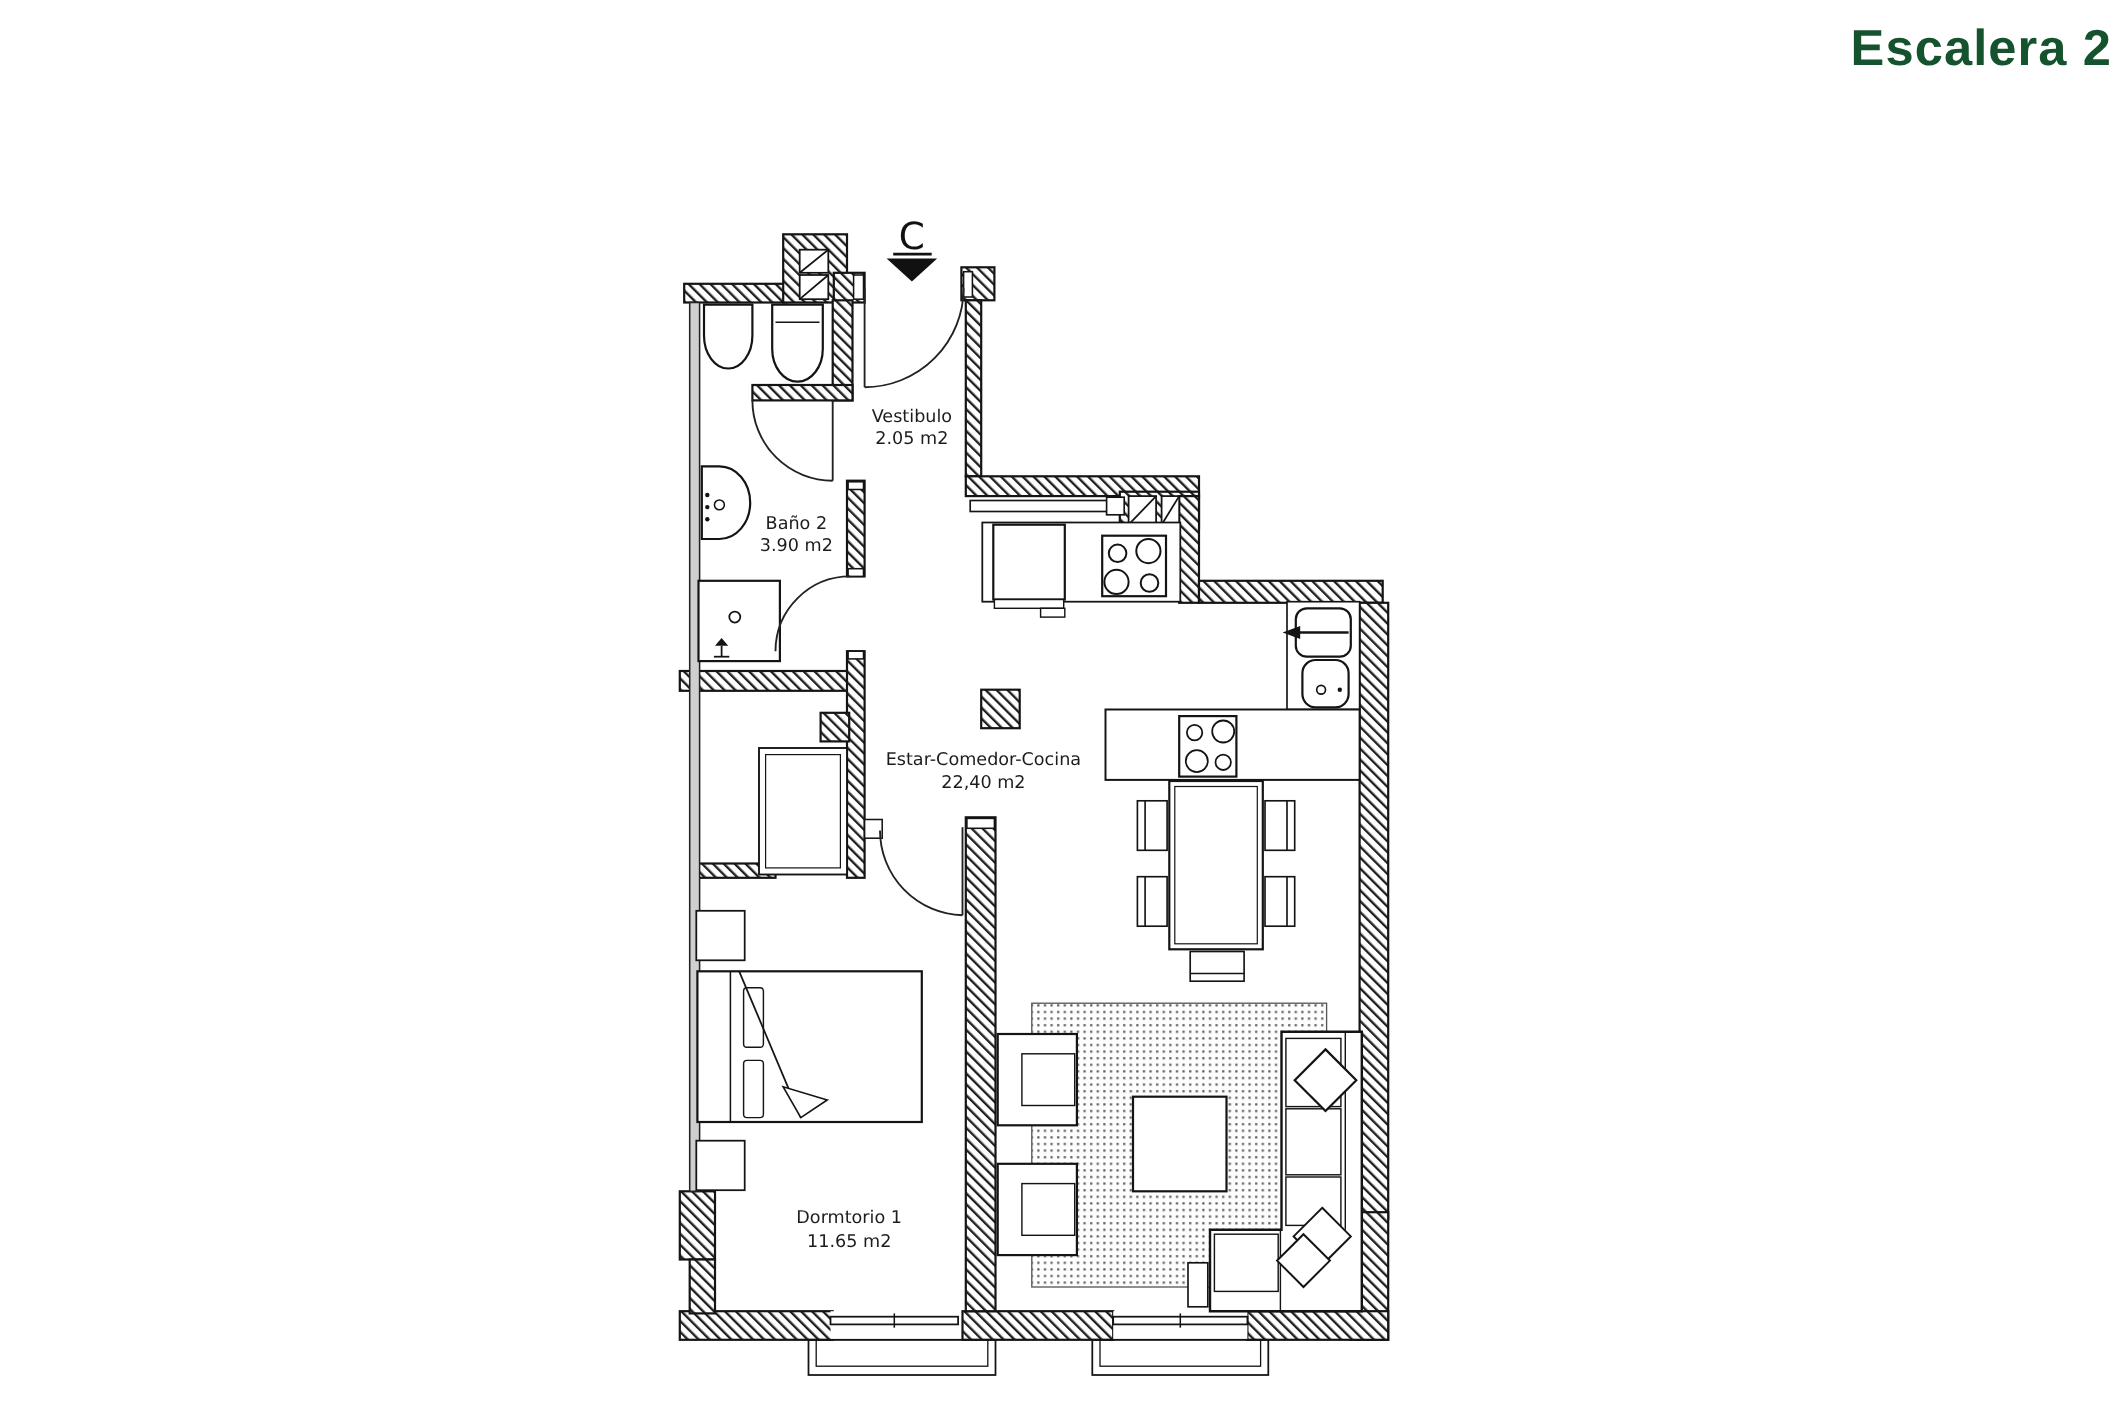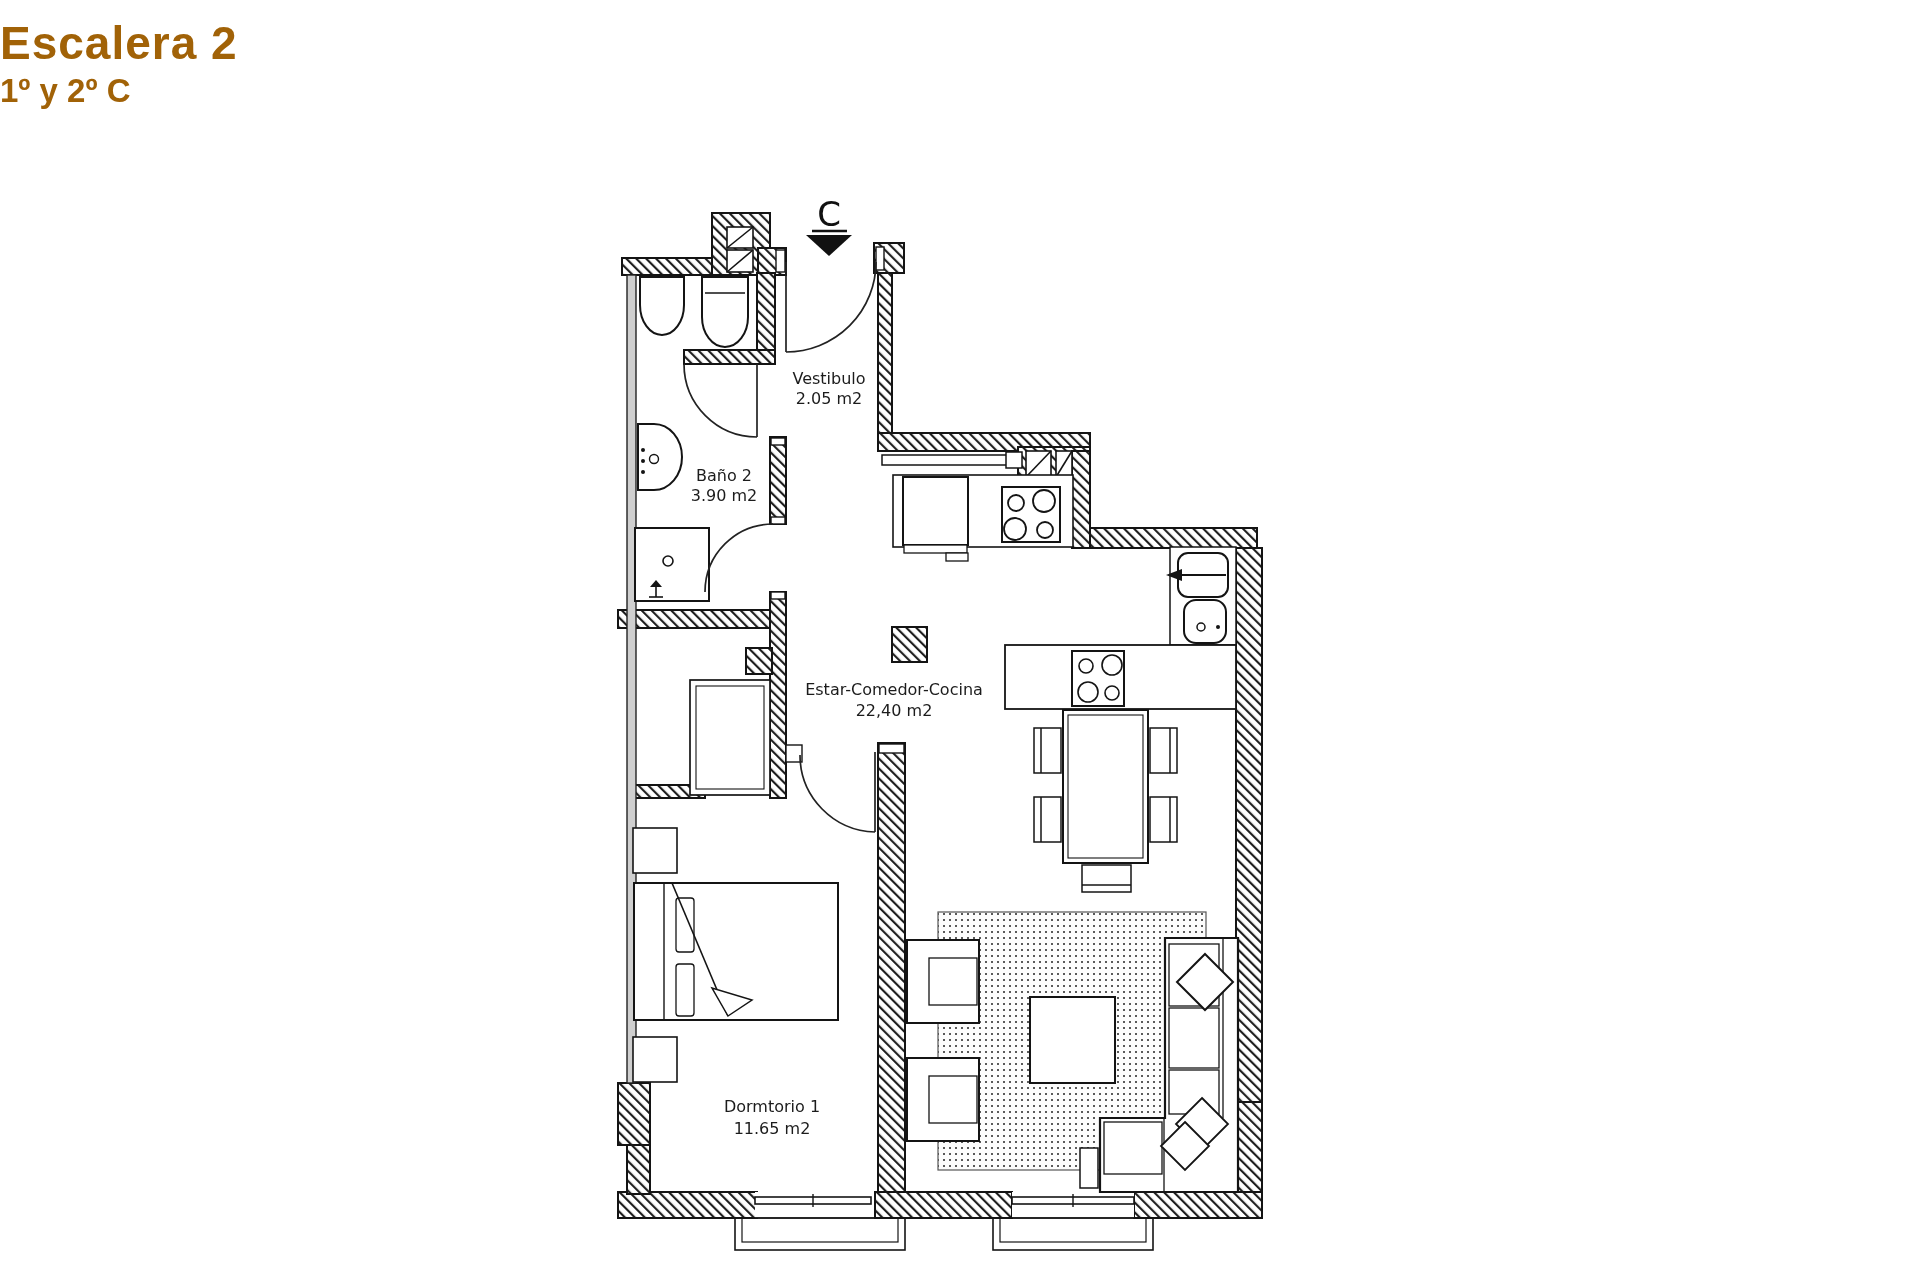--- a/index.html
+++ b/index.html
@@ -1,35 +1,34 @@
 <!DOCTYPE html>
 <html><head>
 <meta charset="utf-8">
 <style>
   html,body{margin:0;padding:0;background:#fff;}
   .canvas{position:relative;width:1920px;height:1280px;background:#fff;overflow:hidden;
           font-family:"DejaVu Sans",sans-serif;}
-  .titleblock{position:absolute;top:0;left:0;width:100%;text-align:left;color:#a16207;}
+  .titleblock{position:absolute;top:0;left:0;width:100%;text-align:right;color:#14532d;}
   .title{font-family:"Liberation Sans",sans-serif;font-weight:bold;font-size:46px;
          letter-spacing:1px;margin-top:16px;}
   .subtitle{font-family:"Liberation Sans",sans-serif;font-weight:bold;font-size:33px;margin-top:2px;}
   svg{position:absolute;left:0;top:0;}
   svg text{font-family:"DejaVu Sans",sans-serif;fill:#1c1c1c;}
   .roomname{font-size:16px;}
   .roomarea{font-size:16px;}
   .cmark{font-size:34px;fill:#111;}
 </style>
 </head>
 <body>
 
 <div class="canvas">
 
   <div class="titleblock">
     <div class="title">Escalera 2</div>
-    <div class="subtitle">1º y 2º C</div>
   </div>
 
   <svg width="1920" height="1280" viewBox="0 0 1920 1280">
     <defs>
       <pattern id="hatch" width="7" height="7" patternUnits="userSpaceOnUse" patternTransform="rotate(-45)">
         <rect width="7" height="7" fill="#ffffff"></rect>
         <line x1="1" y1="0" x2="1" y2="7" stroke="#1f1f1f" stroke-width="2.3"></line>
       </pattern>
       <pattern id="dots" width="6" height="6" patternUnits="userSpaceOnUse">
         <rect width="6" height="6" fill="#fdfdfd"></rect>

